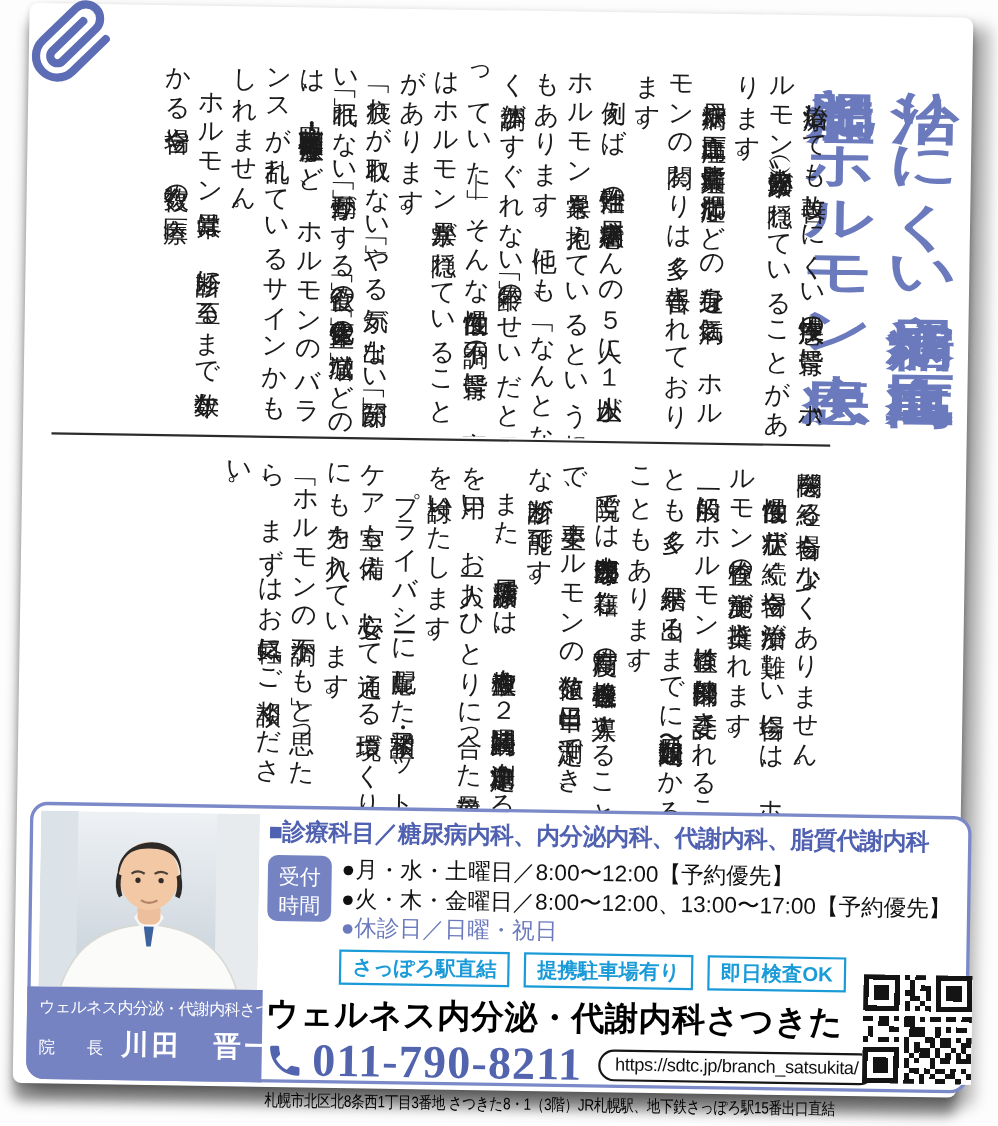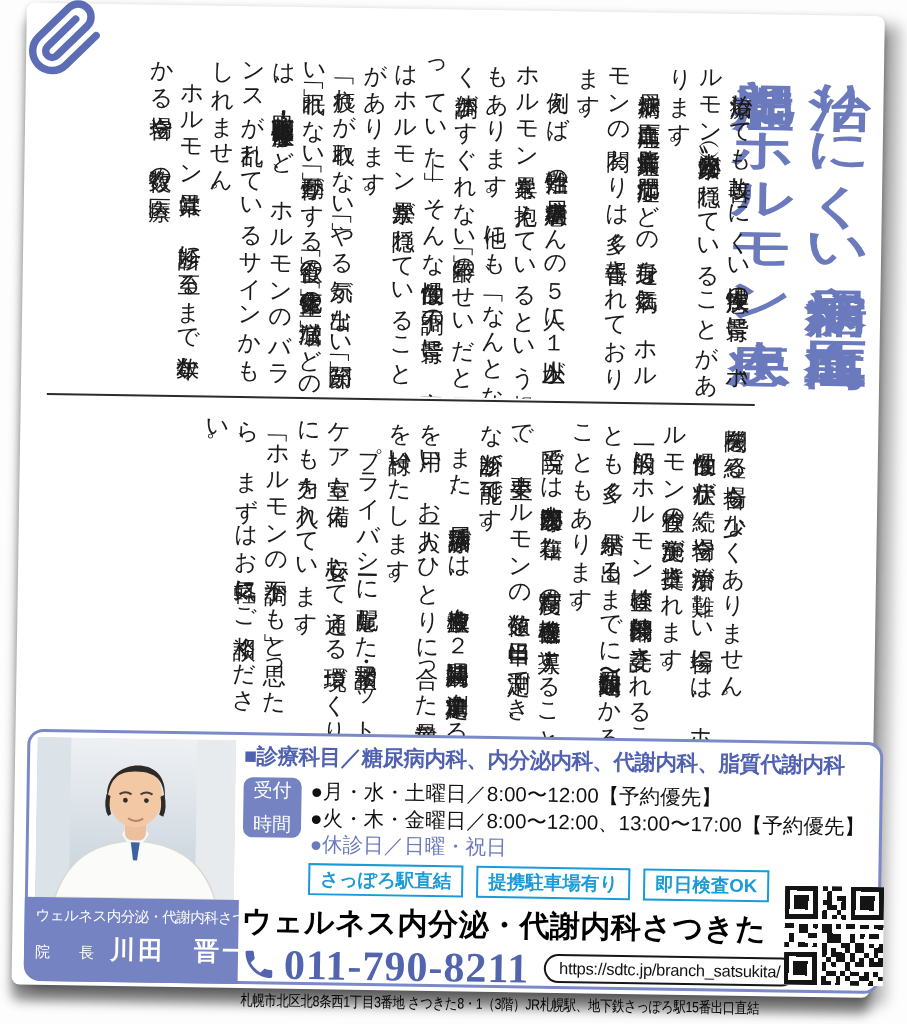--- a/index.html
+++ b/index.html
@@ -43,21 +43,21 @@
   }
   .clinic-small{display:block;font-size:14.5px;letter-spacing:-0.6px;white-space:nowrap;}
   .director-row{margin-top:7px;display:flex;align-items:baseline;gap:9px;white-space:nowrap;}
   .director-title{font-size:15px;letter-spacing:7px;}
   .director-name{font-size:25px;font-weight:bold;letter-spacing:3px;}
   .content{position:absolute;left:214px;top:6px;right:10px;bottom:6px;}
   .dept{color:#5061b1;font-weight:bold;font-size:21.5px;letter-spacing:-0.5px;white-space:nowrap;}
   .hours-row{display:flex;gap:9px;margin-top:7px;align-items:flex-start;}
   .badge{
     width:58px;height:60px;background:#7583c2;border-radius:9px;color:#fff;
-    display:flex;flex-direction:column;align-items:center;justify-content:space-between;
+    display:flex;flex-direction:column;align-items:center;justify-content:flex-end;
     font-size:19px;line-height:26px;flex:0 0 auto;
   }
   .hours{font-size:20.5px;line-height:26.5px;color:#111;white-space:nowrap;}
   .hours .off{color:#6b79bd;}
   .tags{display:flex;gap:13px;margin:5px 0 0 66px;}
   .tag{
     border:2px solid #1a9bd7;color:#1a9bd7;font-weight:bold;font-size:18.5px;
     padding:1px 10px 2px;white-space:nowrap;background:#fff;
   }
   .clinic-name{font-size:30px;font-weight:bold;color:#000;letter-spacing:0.5px;margin-top:7px;white-space:nowrap;}

